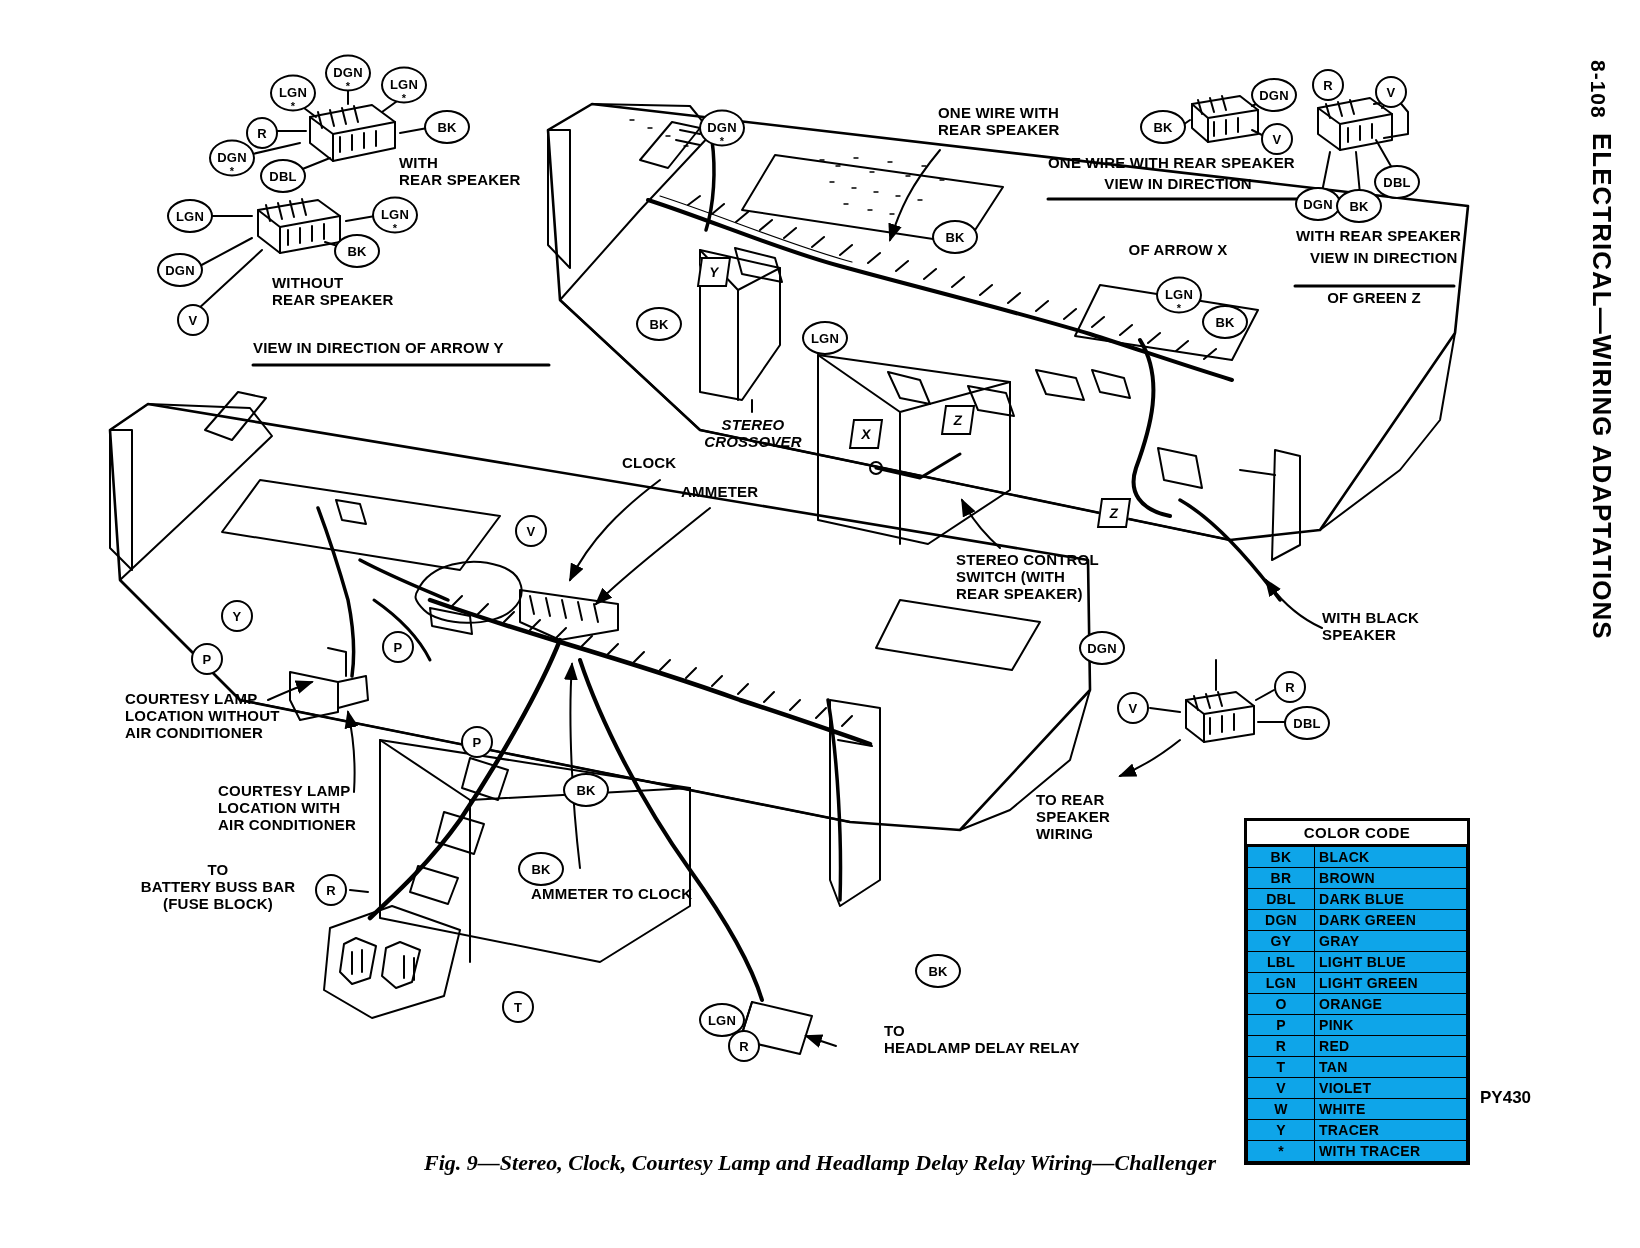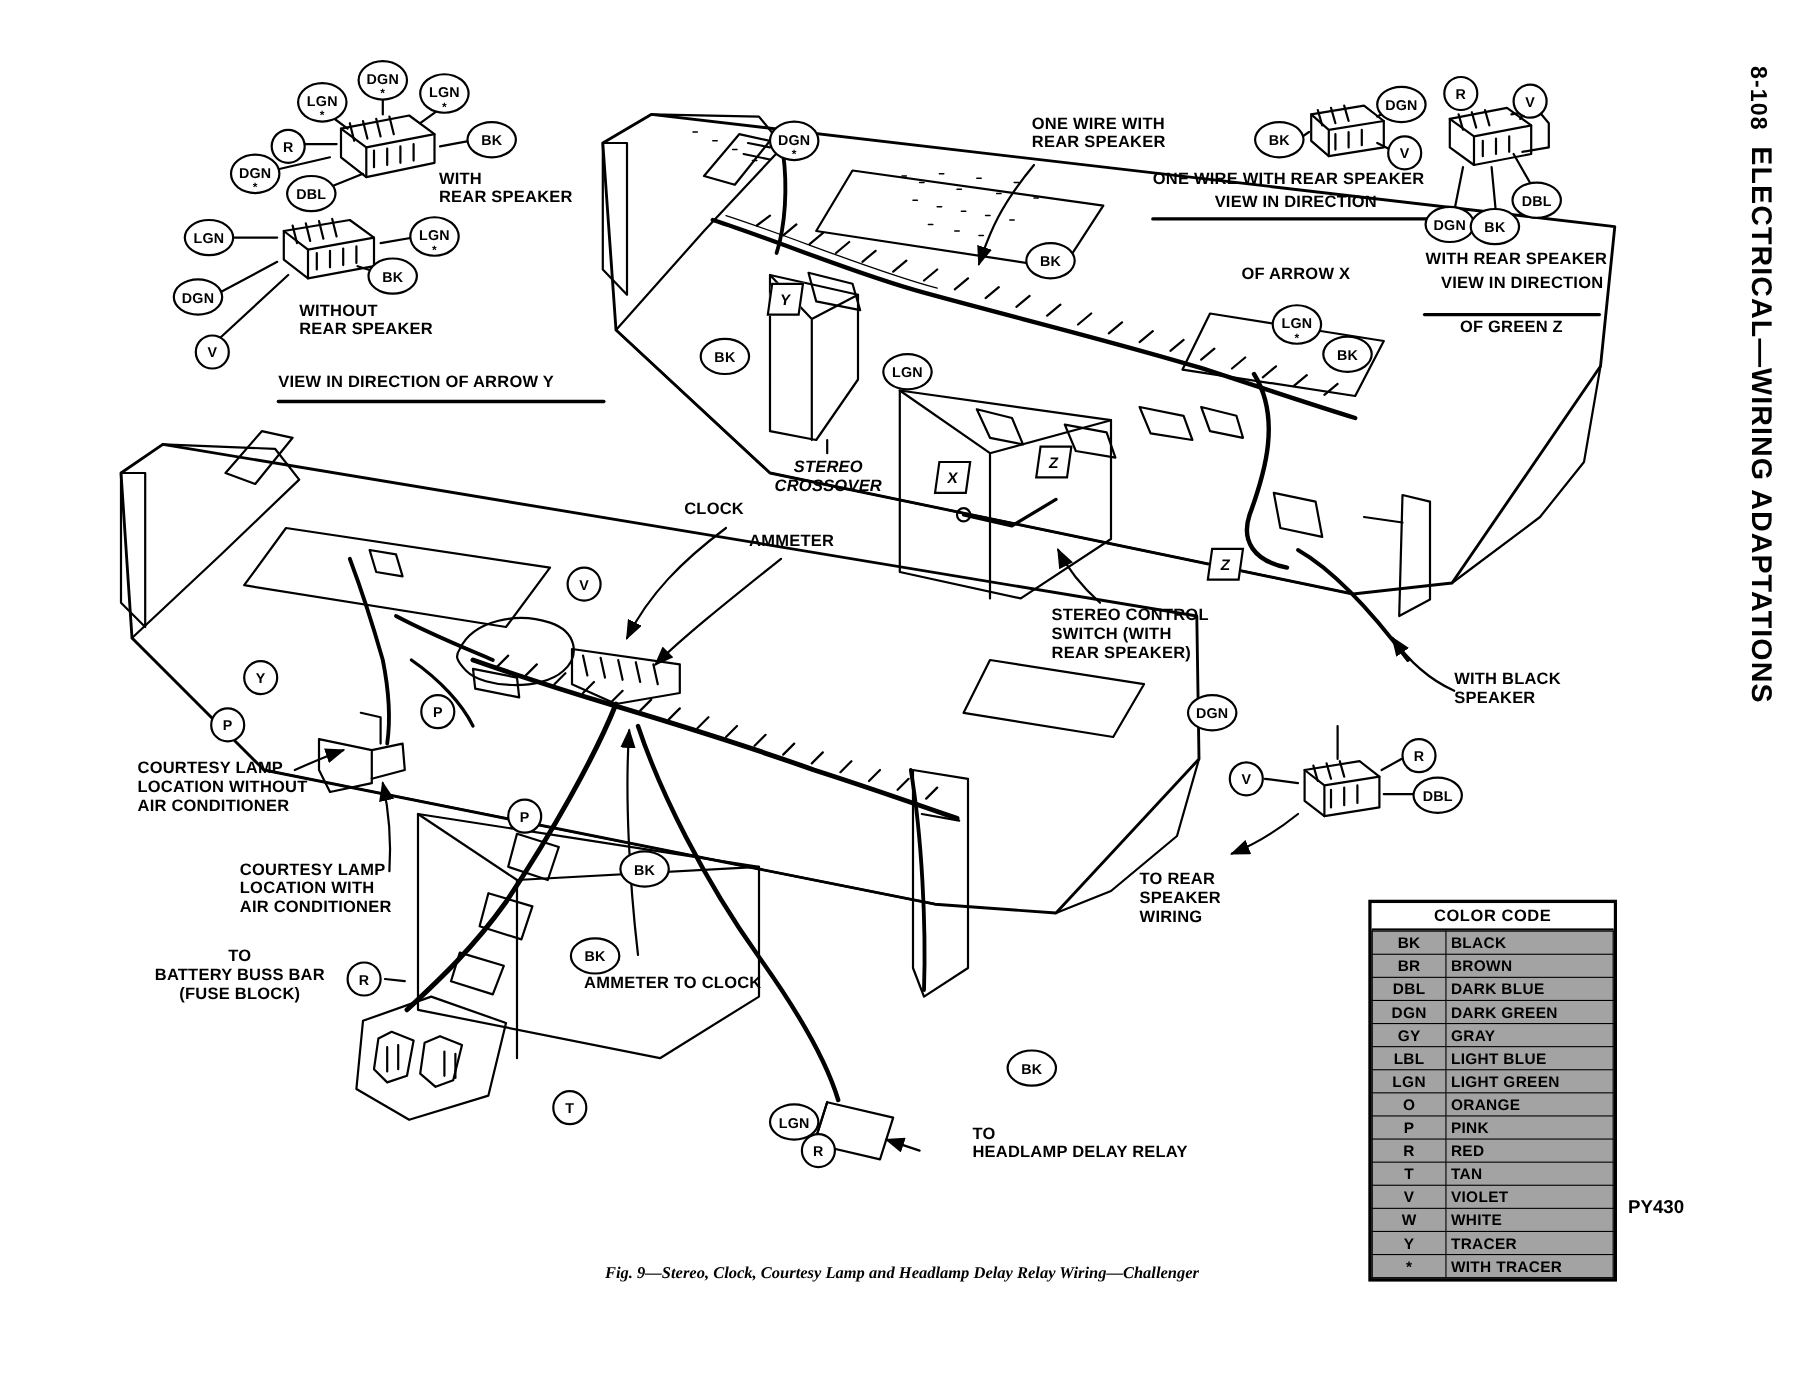--- a/index.html
+++ b/index.html
@@ -74,21 +74,21 @@
     transform: translate(-50%, -50%) skewX(-8deg);
   }
 
   
   #color-code {
     position: absolute;
     left: 1244px;
     top: 818px;
     width: 226px;
     border: 3px solid #000;
-    background: #a3a3a3;
+    background: #0ea5e9;
     box-sizing: border-box;
   }
   #color-code table {
     border-collapse: collapse;
     width: 100%;
     font-size: 14px;
     font-weight: bold;
   }
   #color-code caption {
     font-size: 15px;
@@ -130,21 +130,21 @@
     font-weight: bold;
     letter-spacing: 1px;
     white-space: nowrap;
     margin-bottom: 14px;
   }
   #fig-caption {
     position: absolute;
     left: 50%;
     transform: translateX(-50%);
     top: 1150px;
-    font-size: 15px;
+    font-size: 22px;
     font-weight: bold;
     font-style: italic;
     font-family: "Liberation Serif", serif;
     white-space: nowrap;
   }
   #fig-number {
     position: absolute;
     left: 1480px;
     top: 1088px;
     font-size: 17px;

